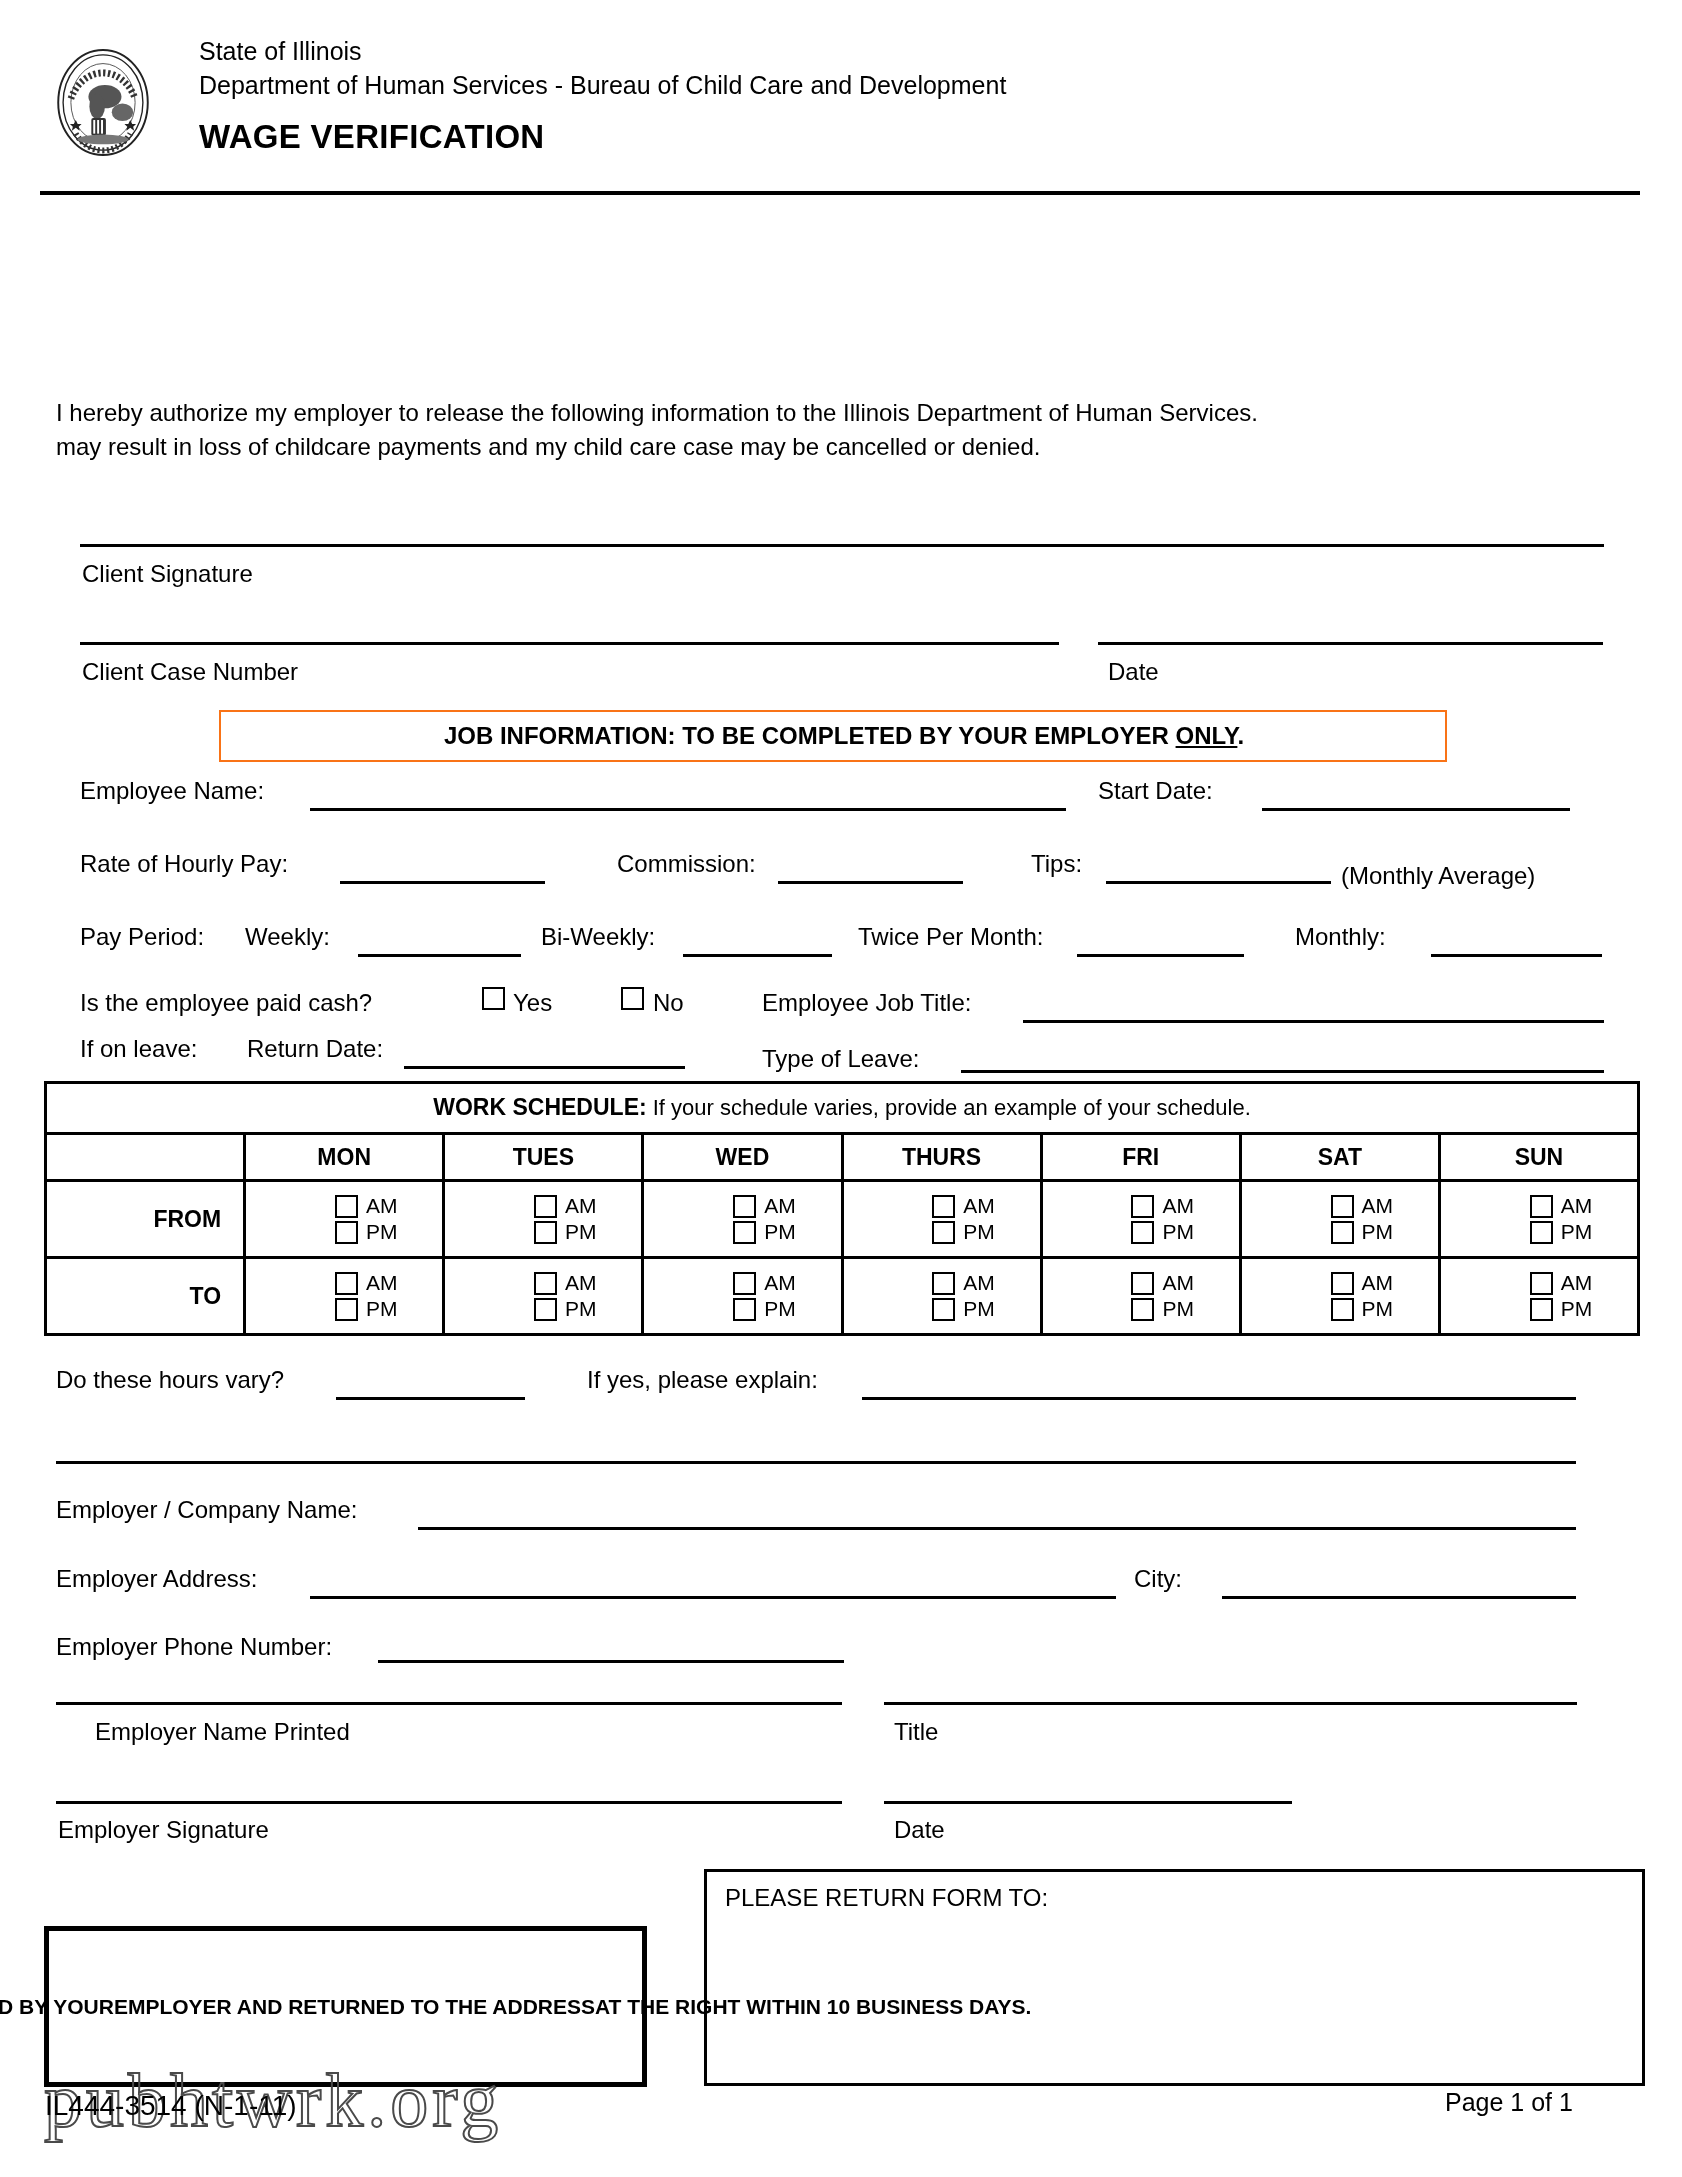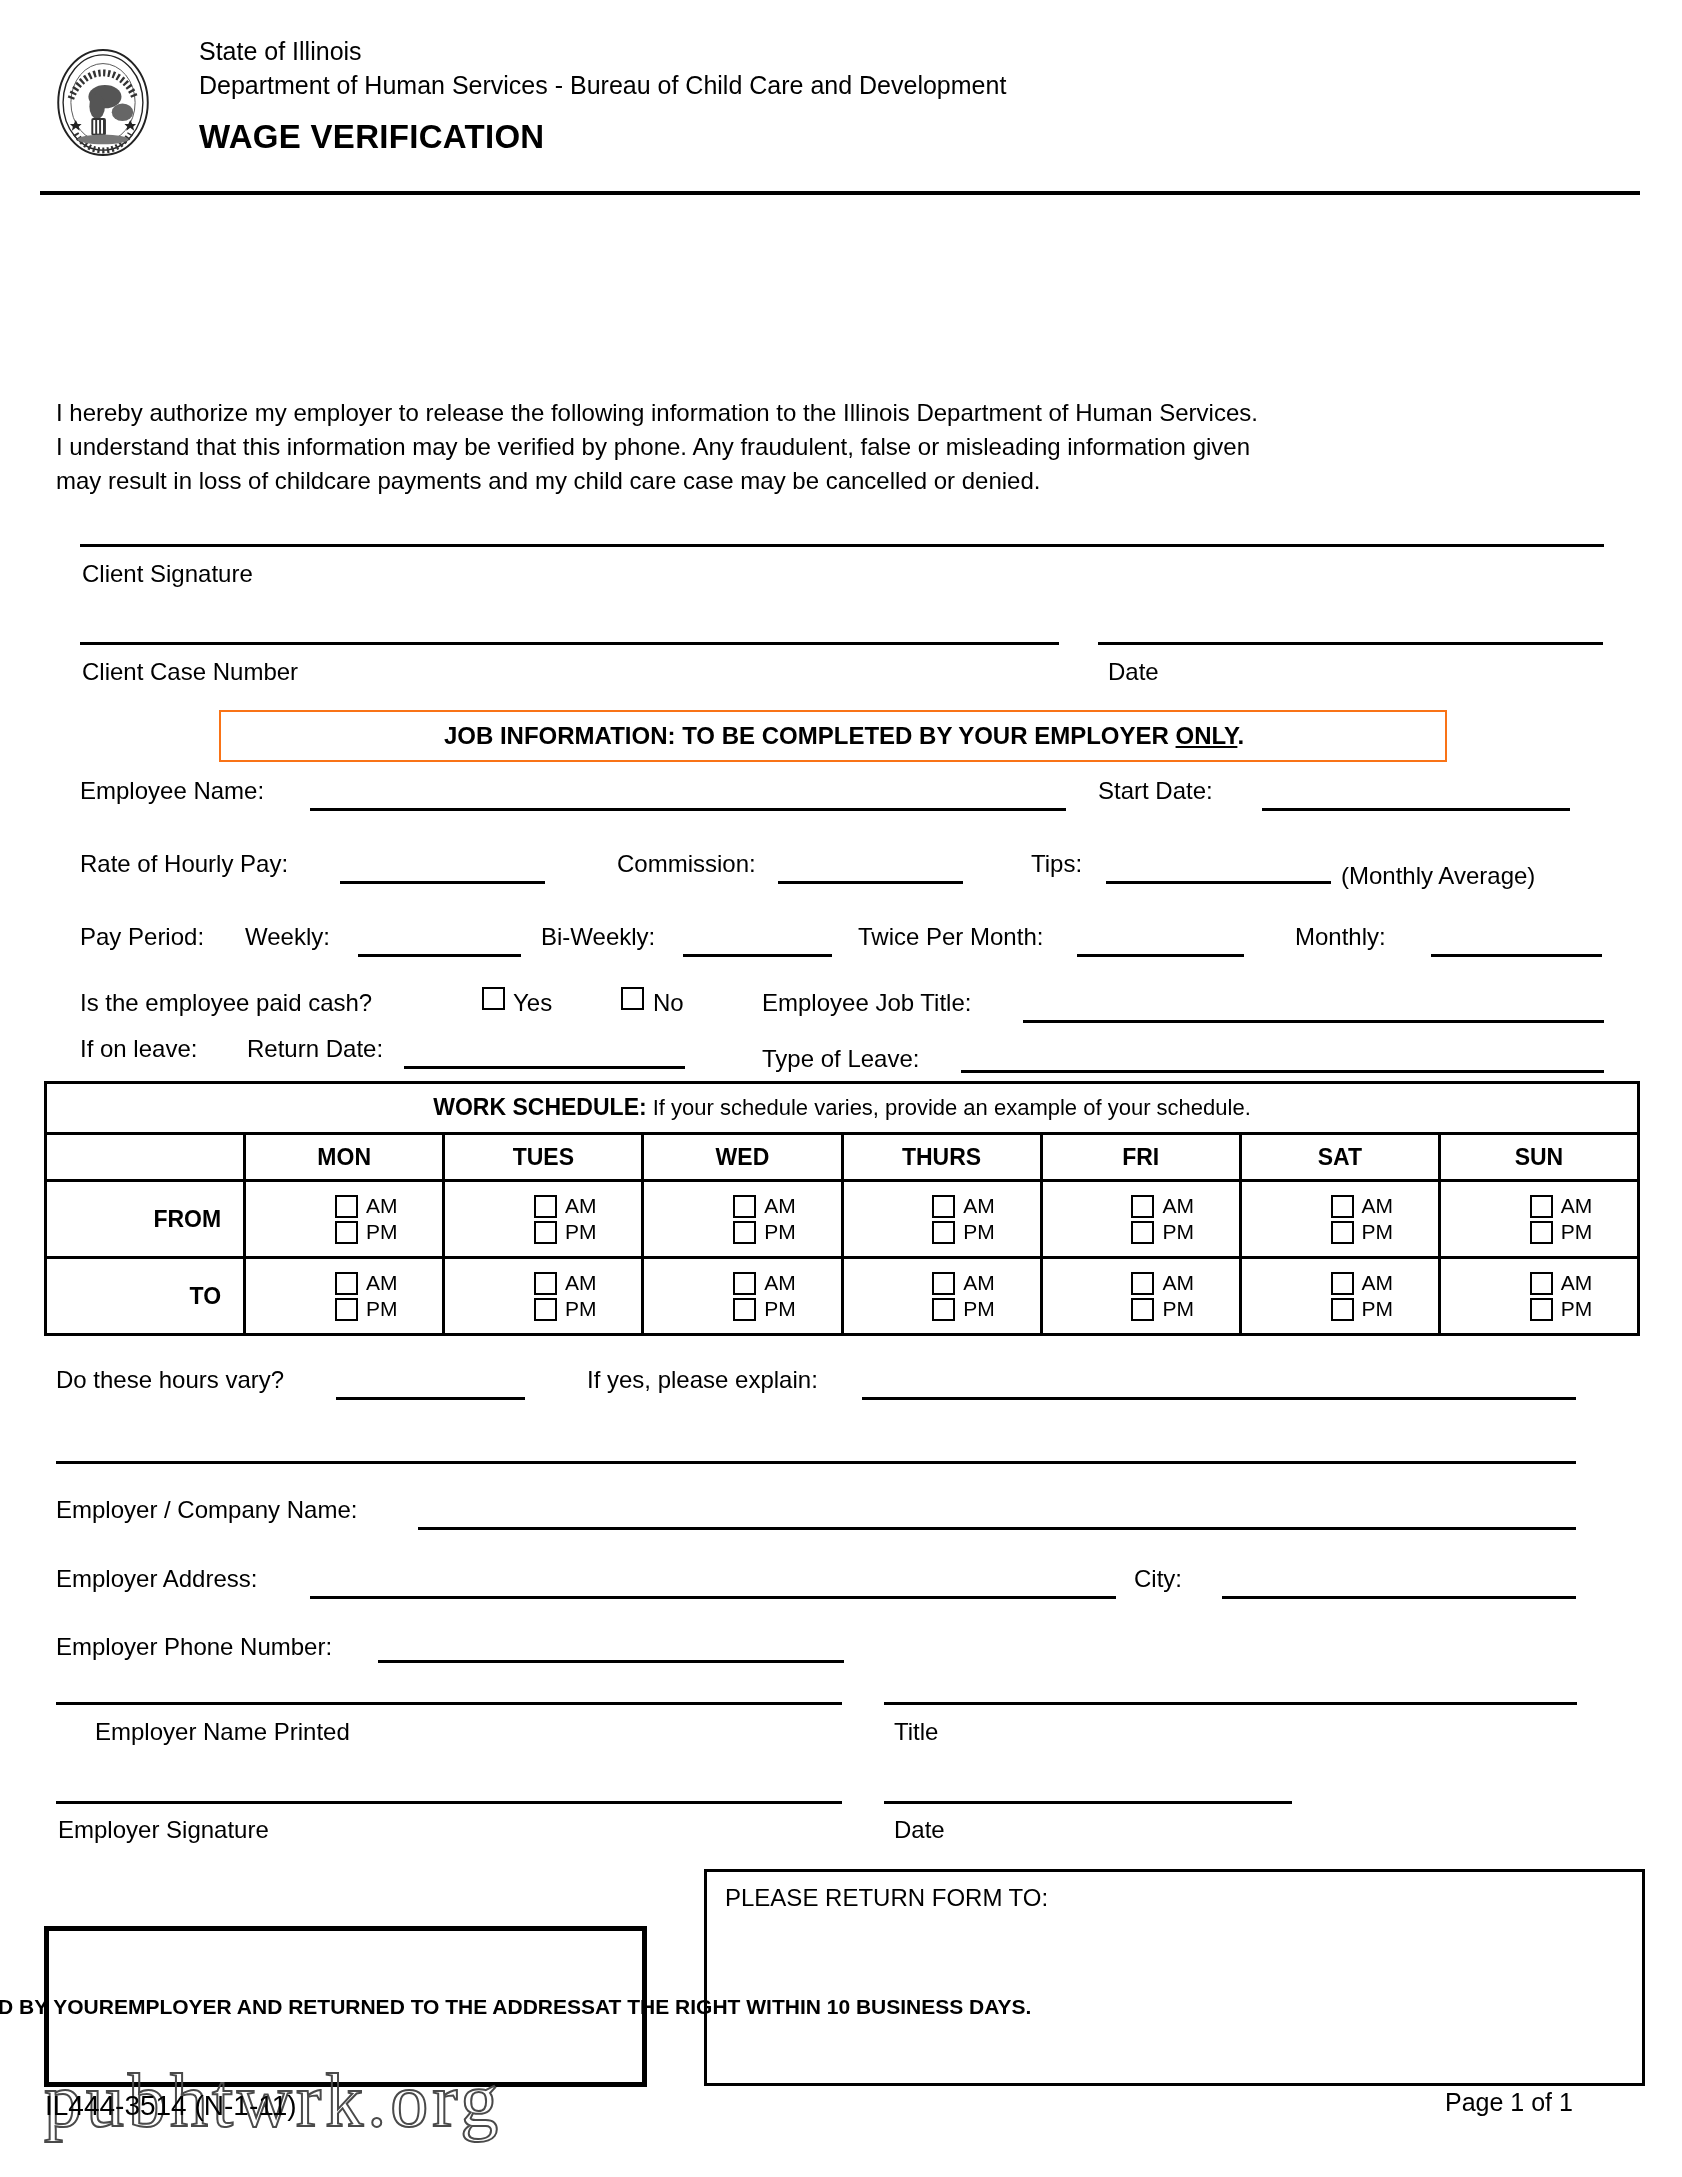--- a/index.html
+++ b/index.html
@@ -286,21 +286,20 @@
     <div class="header-text">
       <div class="agency-line1">State of Illinois</div>
       <div class="agency-line2">Department of Human Services - Bureau of Child Care and Development</div>
       <div class="form-title">WAGE VERIFICATION</div>
     </div>
   </div>
   <div class="header-rule"></div>
 
   <div class="para">
     <div>I hereby authorize my employer to release the following information to the Illinois Department of Human Services.</div>
-    <div>I understand that this information may be verified by phone.  Any fraudulent, false or misleading information given</div>
     <div>may result in loss of childcare payments and my child care case may be cancelled or denied.</div>
   </div>
 
   <div class="rule" style="left:80px; top:544px; width:1524px;"></div>
   <div class="txt" style="left:82px; top:559px;">Client Signature</div>
 
   <div class="rule" style="left:80px; top:642px; width:979px;"></div>
   <div class="txt" style="left:82px; top:657px;">Client Case Number</div>
 
   <div class="rule" style="left:1098px; top:642px; width:505px;"></div>

